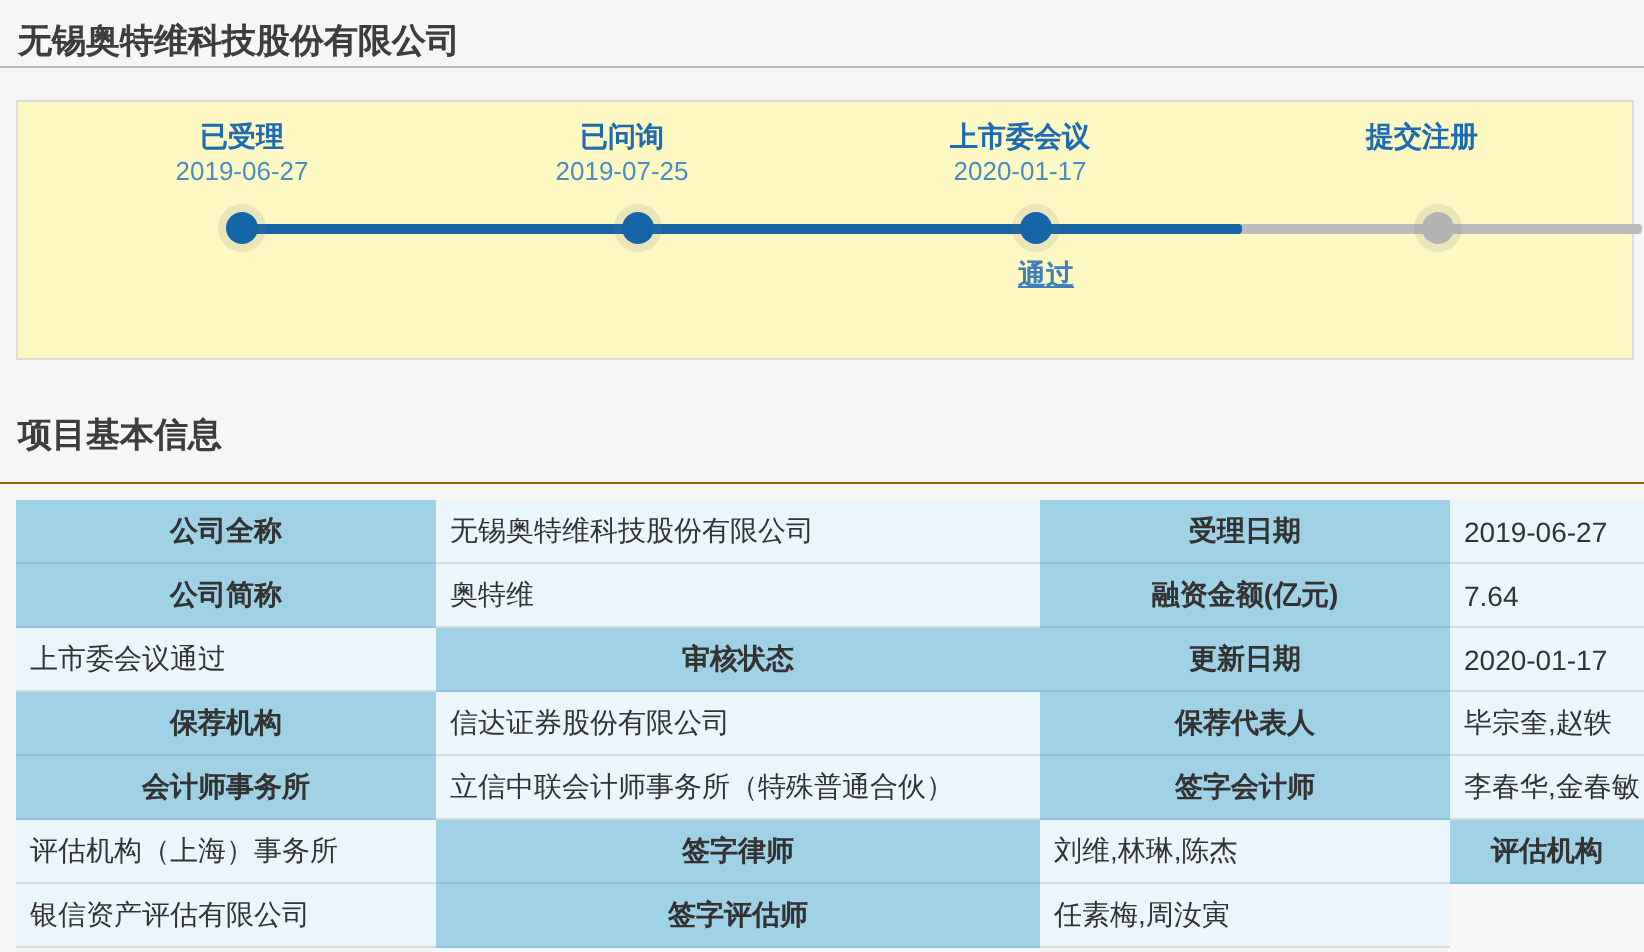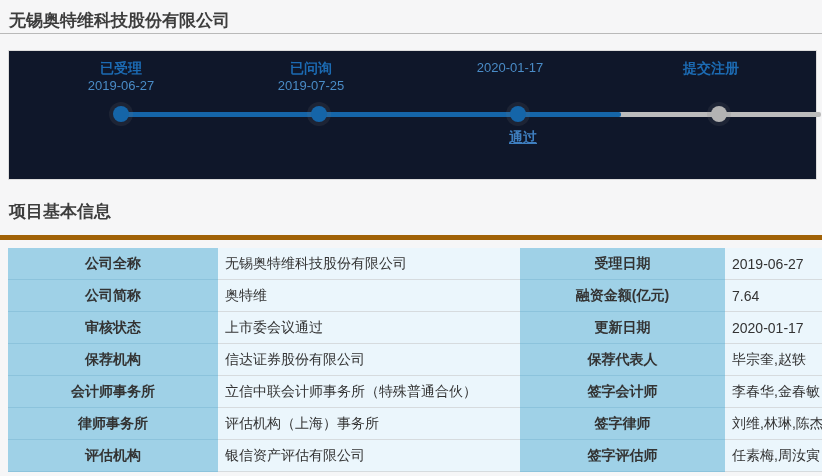--- a/index.html
+++ b/index.html
@@ -17,21 +17,21 @@
   .header h1 {
     margin: 0; padding: 9px 0 0 9px;
     font-size: 17px; font-weight: bold; color: #3d3d3d;
   }
 
   
   .timeline-card {
     position: relative;
     margin: 16px 5px 8px 8px;
     width: 809px; height: 130px;
-    background: #0f172a;
+    background: #fef9c3;
     border: 1px solid #dcdcdc;
   }
   .tl-line { position: absolute; height: 5px; top: 61px; border-radius: 2px; }
   .tl-line-pending { left: 112px; width: 700px; background: var(--pending-gray, #bcbcbc); }
   .tl-line-active  { left: 112px; width: 500px; background: var(--accent-blue, #1565a8); }
   .dot {
     position: absolute; top: 55px;
     width: 16px; height: 16px; border-radius: 50%;
     box-shadow: 0 0 0 4px rgba(120,120,120,0.14);
   }
@@ -56,22 +56,22 @@
     position: absolute; top: 78px;
     width: 160px; text-align: center;
     font-size: 14px; font-weight: bold;
     color: var(--link-blue, #3f7fc0);
     text-decoration: underline;
     cursor: pointer; display: block;
   }
 
   
   .section-header {
-    margin-top: 20px; padding: 0 0 12px 9px;
-    border-bottom: 5px solid #a16207;
+    margin-top: 26px; padding: 0 0 12px 9px;
+    border-bottom: 1px solid #a16207;
   }
   .section-header h2 { margin: 0; font-size: 17px; font-weight: bold; color: #3d3d3d; }
 
   
   .info-table {
     margin: 8px 0 0 8px;
     width: 814px;
     display: grid;
     grid-template-columns: 210px 302px 205px 1fr;
     grid-auto-rows: 32px;
@@ -104,20 +104,21 @@
 
   <div class="stage" style="left:32px">
     <div class="stage-name">已受理</div>
     <div class="stage-date">2019-06-27</div>
   </div>
   <div class="stage" style="left:222px">
     <div class="stage-name">已问询</div>
     <div class="stage-date">2019-07-25</div>
   </div>
   <div class="stage" style="left:421px">
+    <div class="stage-name">上市委会议</div>
     <div class="stage-date">2020-01-17</div>
   </div>
   <div class="stage" style="left:622px">
     <div class="stage-name">提交注册</div>
   </div>
 
   <div class="dot done" style="left:104px"></div>
   <div class="dot done" style="left:302px"></div>
   <div class="dot done" style="left:501px"></div>
   <div class="dot pending" style="left:702px"></div>
@@ -134,40 +135,39 @@
   <div class="cell label">公司全称</div>
   <div class="cell value">无锡奥特维科技股份有限公司</div>
   <div class="cell label">受理日期</div>
   <div class="cell value">2019-06-27</div>
 
   <div class="cell label">公司简称</div>
   <div class="cell value">奥特维</div>
   <div class="cell label">融资金额(亿元)</div>
   <div class="cell value">7.64</div>
 
+  <div class="cell value">上市委会议通过</div>
   <div class="cell label">审核状态</div>
-  <div class="cell value">上市委会议通过</div>
   <div class="cell label">更新日期</div>
   <div class="cell value">2020-01-17</div>
 
   <div class="cell label">保荐机构</div>
   <div class="cell value">
       <a class="cell-link">信达证券股份有限公司</a>
     </div>
   <div class="cell label">保荐代表人</div>
   <div class="cell value">毕宗奎,赵轶</div>
 
   <div class="cell label">会计师事务所</div>
   <div class="cell value">
       <a class="cell-link">立信中联会计师事务所（特殊普通合伙）</a>
     </div>
   <div class="cell label">签字会计师</div>
   <div class="cell value">李春华,金春敏</div>
 
-  <div class="cell label">律师事务所</div>
   <div class="cell value">
       <a class="cell-link">评估机构（上海）事务所</a>
     </div>
   <div class="cell label">签字律师</div>
   <div class="cell value">刘维,林琳,陈杰</div>
 
   <div class="cell label">评估机构</div>
   <div class="cell value">
       <a class="cell-link">银信资产评估有限公司</a>
     </div>

